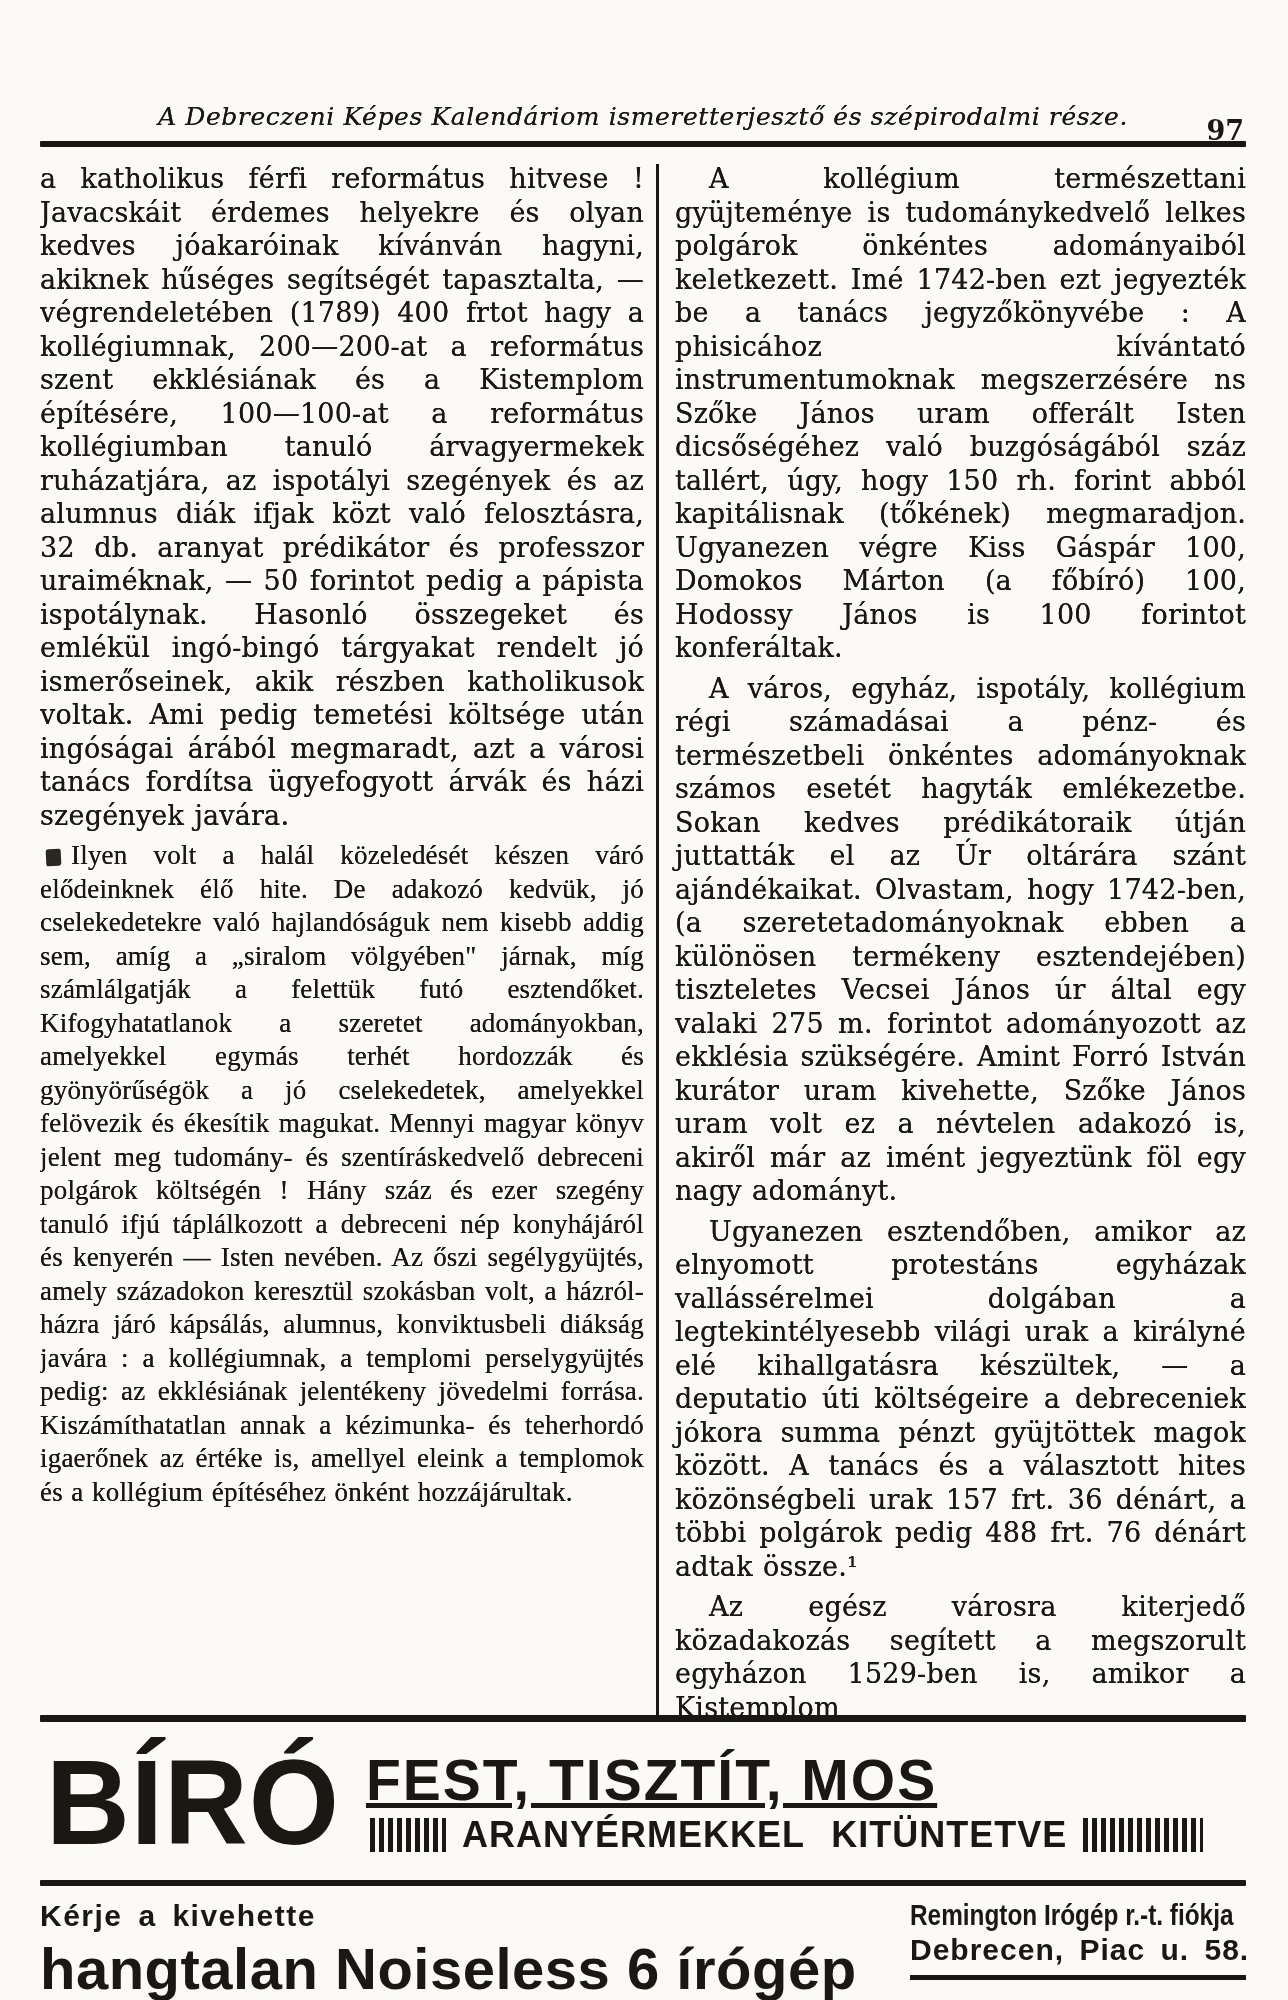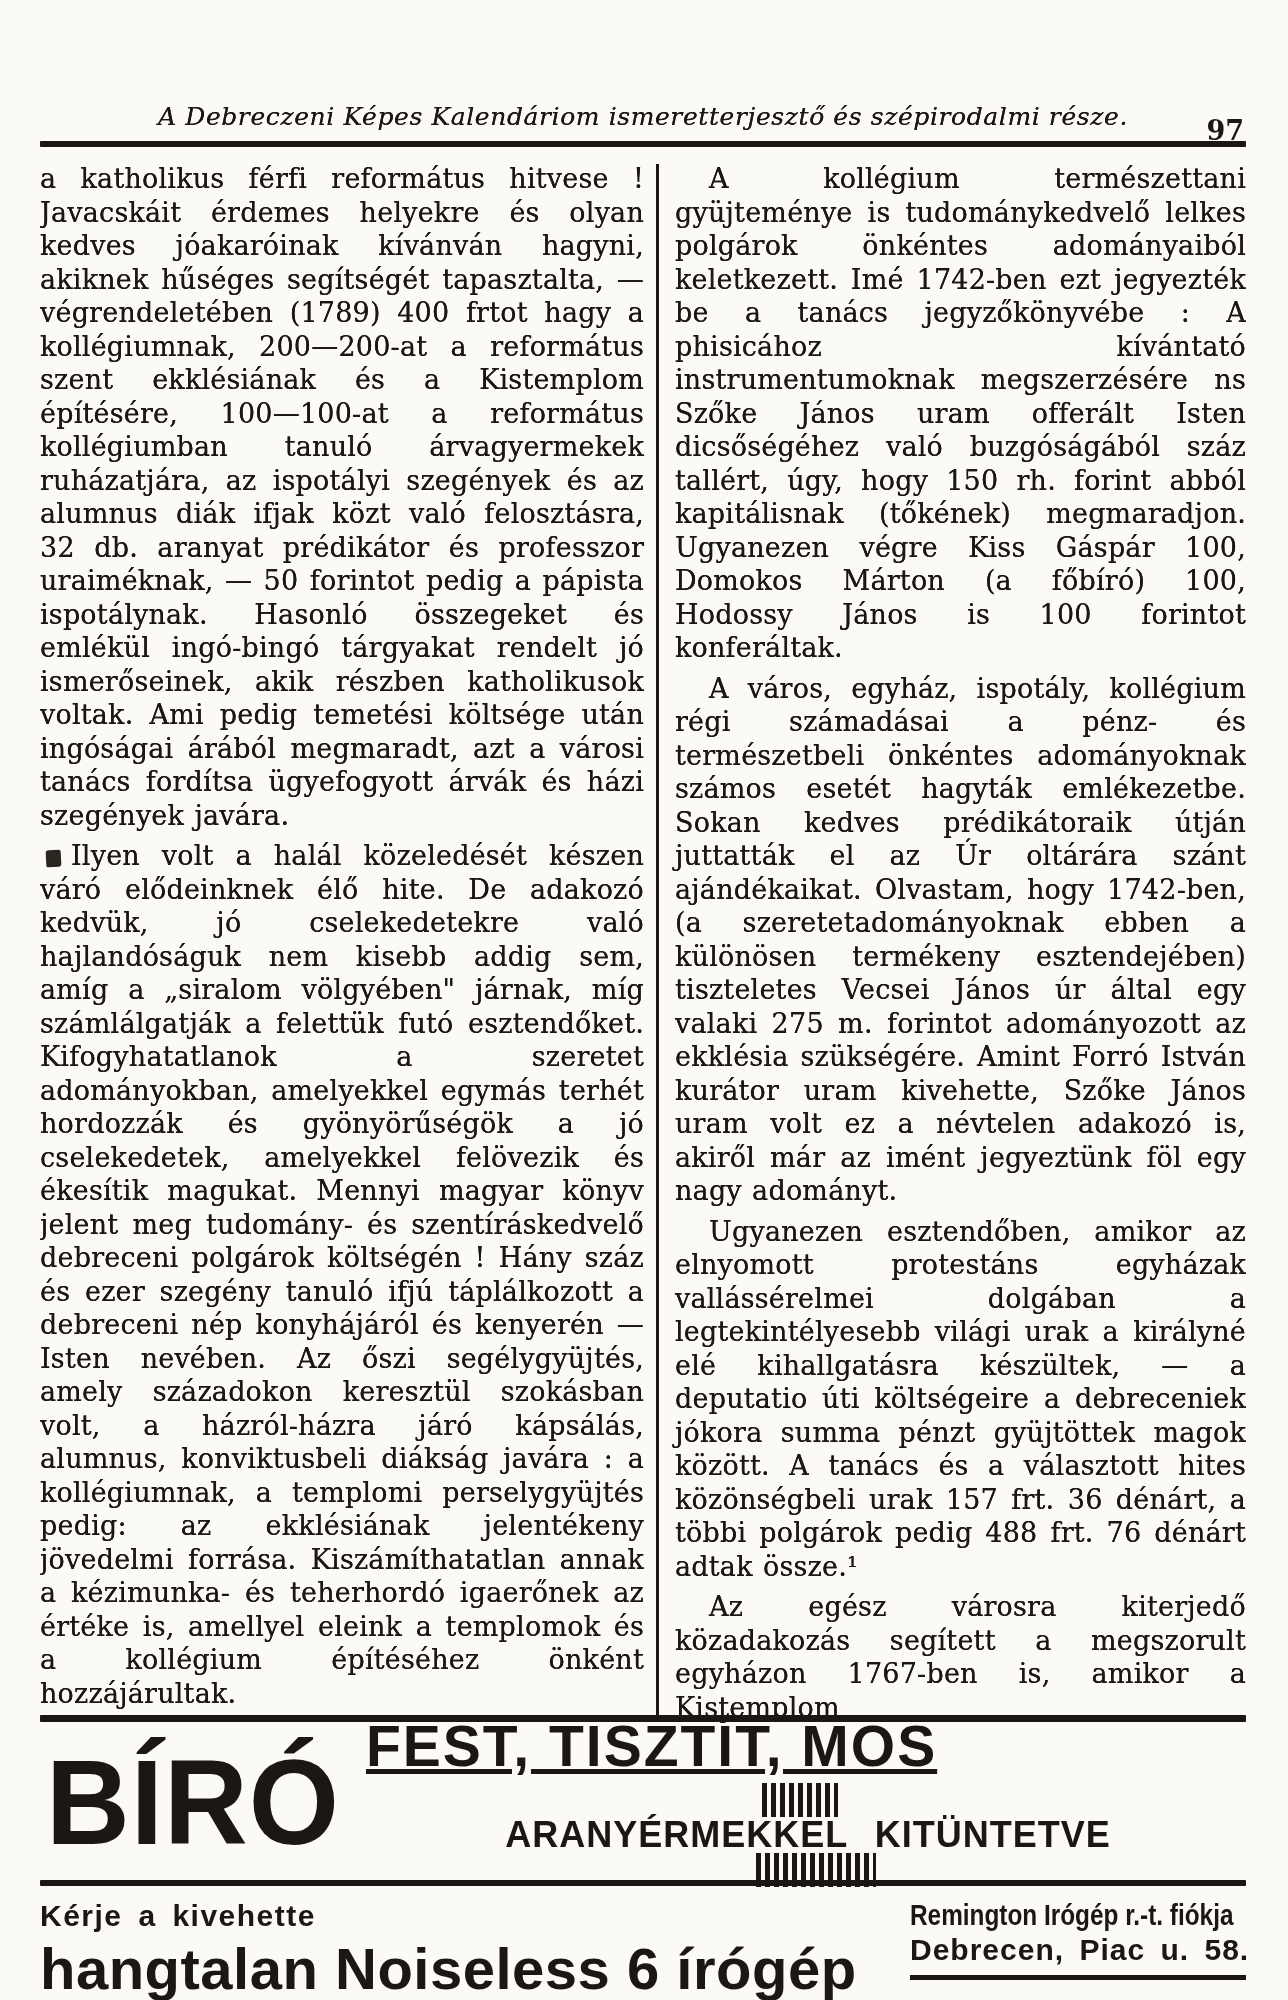--- a/index.html
+++ b/index.html
@@ -38,21 +38,21 @@
   .divider{width:3px;background:var(--ink);margin:2px 16px 0 12px;}
   .col-right{flex:1;}
   .para{
     margin:0;text-align:justify;
     font-size:27px;line-height:33.5px;
     letter-spacing:0.2px;word-spacing:1.5px;
     text-shadow:0 0 0.55px currentColor;
   }
   .para + .para{margin-top:7px;}
   .para.indent{text-indent:34px;}
-  .para.marked{text-indent:6px;}
+  .para.marked{text-indent:6px;font-family:Liberation Serif, serif;}
   .pmark{
     display:inline-block;width:15px;height:17px;
     background:#2c2620;border-radius:3px 2px 3px 2px;
     margin-right:10px;transform:translateY(2px) rotate(-3deg);
   }
   
   .rule-mid{height:7px;background:var(--ink);border-radius:1px;}
   .rule-bot{height:6px;background:var(--ink);border-radius:1px;}
   
   .ad-biro{display:flex;align-items:center;height:152px;padding:4px 0 2px 6px;justify-content:space-between;}
@@ -60,21 +60,21 @@
     font-family:"Liberation Sans", sans-serif;font-weight:bold;
     font-size:116px;line-height:1;letter-spacing:1px;
     transform:scaleY(1.04);transform-origin:center;
     margin-right:26px;white-space:nowrap;
   }
   .biro-right{flex:1;display:flex;flex-direction:column;justify-content:center;}
   .biro-headline{
     font-family:"Liberation Sans", sans-serif;font-weight:bold;
     font-size:57px;line-height:1;letter-spacing:2px;white-space:nowrap;text-decoration:underline;
   }
-  .award-row{display:flex;align-items:center;margin-top:8px;padding-left:4px;flex-direction:column;}
+  .award-row{display:flex;align-items:center;margin-top:8px;padding-left:4px;}
   .stripe{
     height:34px;flex:none;
     background:repeating-linear-gradient(90deg,var(--ink) 0 5px,transparent 5px 9px);
   }
   .stripe-left{width:76px;margin-right:16px;}
   .stripe-right{width:120px;margin-left:16px;}
   .award-text{
     font-family:"Liberation Sans", sans-serif;font-weight:bold;
     font-size:36px;line-height:1;letter-spacing:1px;word-spacing:16px;white-space:nowrap;
   }
@@ -105,21 +105,21 @@
     <section class="col col-left" id="left-col">
         <p class="para">a katholikus férfi református hitvese ! Javacskáit érdemes helyekre és olyan kedves jóakaróinak kívánván hagyni, akiknek hűséges segítségét tapasztalta, — végrendeletében (1789) 400 frtot hagy a kollégiumnak, 200—200-at a református szent ekklésiának és a Kistemplom építésére, 100—100-at a református kollégiumban tanuló árvagyermekek ruházatjára, az ispotályi szegények és az alumnus diák ifjak közt való felosztásra, 32 db. aranyat prédikátor és professzor uraiméknak, — 50 forintot pedig a pápista ispotálynak. Hasonló összegeket és emlékül ingó-bingó tárgyakat rendelt jó ismerőseinek, akik részben katholikusok voltak. Ami pedig temetési költsége után ingóságai árából megmaradt, azt a városi tanács fordítsa ügyefogyott árvák és házi szegények javára.</p>
         <p class="para marked"><span class="pmark"></span>Ilyen volt a halál közeledését készen váró elődeinknek élő hite. De adakozó kedvük, jó cselekedetekre való hajlandóságuk nem kisebb addig sem, amíg a „siralom völgyében" járnak, míg számlálgatják a felettük futó esztendőket. Kifogyhatatlanok a szeretet adományokban, amelyekkel egymás terhét hordozzák és gyönyörűségök a jó cselekedetek, amelyekkel felövezik és ékesítik magukat. Mennyi magyar könyv jelent meg tudomány- és szentíráskedvelő debreceni polgárok költségén ! Hány száz és ezer szegény tanuló ifjú táplálkozott a debreceni nép konyhájáról és kenyerén — Isten nevében. Az őszi segélygyüjtés, amely századokon keresztül szokásban volt, a házról-házra járó kápsálás, alumnus, konviktusbeli diákság javára : a kollégiumnak, a templomi perselygyüjtés pedig: az ekklésiának jelentékeny jövedelmi forrása. Kiszámíthatatlan annak a kézimunka- és teherhordó igaerőnek az értéke is, amellyel eleink a templomok és a kollégium építéséhez önként hozzájárultak.</p>
       </section>
     <div class="divider"></div>
     <section class="col col-right">
       <div id="right-col">
           <p class="para indent">A kollégium természettani gyüjteménye is tudománykedvelő lelkes polgárok önkéntes adományaiból keletkezett. Imé 1742-ben ezt jegyezték be a tanács jegyzőkönyvébe : A phisicához kívántató instrumentumoknak megszerzésére ns Szőke János uram offerált Isten dicsőségéhez való buzgóságából száz tallért, úgy, hogy 150 rh. forint abból kapitálisnak (tőkének) megmaradjon. Ugyanezen végre Kiss Gáspár 100, Domokos Márton (a főbíró) 100, Hodossy János is 100 forintot konferáltak.</p>
           <p class="para indent">A város, egyház, ispotály, kollégium régi számadásai a pénz- és természetbeli önkéntes adományoknak számos esetét hagyták emlékezetbe. Sokan kedves prédikátoraik útján juttatták el az Úr oltárára szánt ajándékaikat. Olvastam, hogy 1742-ben, (a szeretetadományoknak ebben a különösen termékeny esztendejében) tiszteletes Vecsei János úr által egy valaki 275 m. forintot adományozott az ekklésia szükségére. Amint Forró István kurátor uram kivehette, Szőke János uram volt ez a névtelen adakozó is, akiről már az imént jegyeztünk föl egy nagy adományt.</p>
           <p class="para indent">Ugyanezen esztendőben, amikor az elnyomott protestáns egyházak vallássérelmei dolgában a legtekintélyesebb világi urak a királyné elé kihallgatásra készültek, — a deputatio úti költségeire a debreceniek jókora summa pénzt gyüjtöttek magok között. A tanács és a választott hites közönségbeli urak 157 frt. 36 dénárt, a többi polgárok pedig 488 frt. 76 dénárt adtak össze.¹</p>
-          <p class="para indent">Az egész városra kiterjedő közadakozás segített a megszorult egyházon 1767-ben is, amikor a Kistemplom</p>
+          <p class="para indent">Az egész városra kiterjedő közadakozás segített a megszorult egyházon 1529-ben is, amikor a Kistemplom</p>
         </div>
 
     </section>
   </main>
 
   <div class="rule-mid"></div>
 
   <section class="ad-biro">
     <span class="biro-brand">BÍRÓ</span>
     <div class="biro-right">

